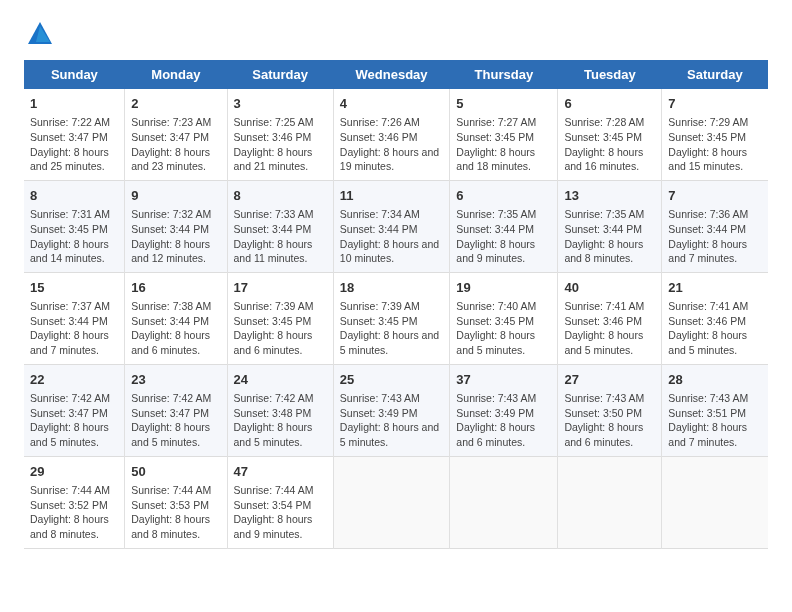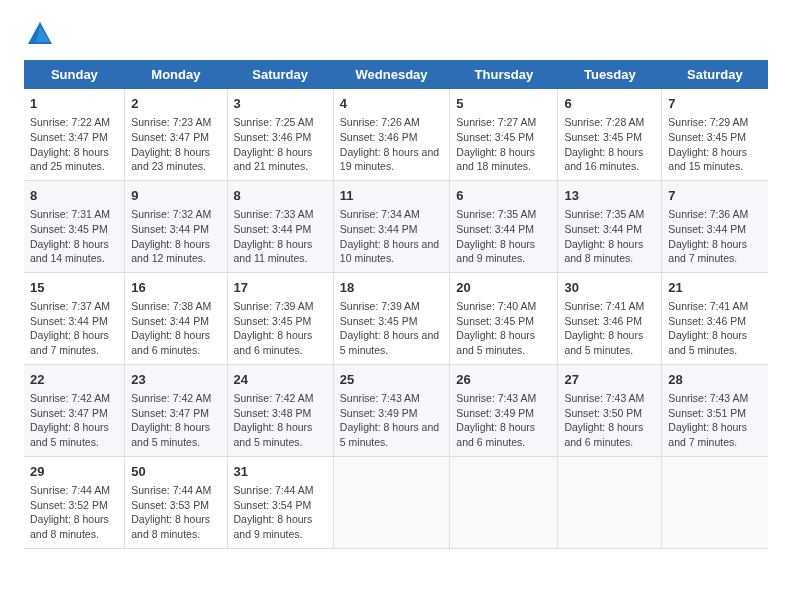--- a/index.html
+++ b/index.html
@@ -206,25 +206,25 @@
         </td>
         <td>
           <span class="day-num">17</span>
           <div class="cell-info">Sunrise: 7:39 AM<br>Sunset: 3:45 PM<br>Daylight: 8 hours and 6 minutes.</div>
         </td>
         <td>
           <span class="day-num">18</span>
           <div class="cell-info">Sunrise: 7:39 AM<br>Sunset: 3:45 PM<br>Daylight: 8 hours and 5 minutes.</div>
         </td>
         <td>
-          <span class="day-num">20</span>
+          <span class="day-num">19</span>
           <div class="cell-info">Sunrise: 7:40 AM<br>Sunset: 3:45 PM<br>Daylight: 8 hours and 5 minutes.</div>
         </td>
         <td>
-          <span class="day-num">30</span>
+          <span class="day-num">40</span>
           <div class="cell-info">Sunrise: 7:41 AM<br>Sunset: 3:46 PM<br>Daylight: 8 hours and 5 minutes.</div>
         </td>
         <td>
           <span class="day-num">21</span>
           <div class="cell-info">Sunrise: 7:41 AM<br>Sunset: 3:46 PM<br>Daylight: 8 hours and 5 minutes.</div>
         </td>
       </tr>
       <tr>
         <td>
           <span class="day-num">22</span>
@@ -236,21 +236,21 @@
         </td>
         <td>
           <span class="day-num">24</span>
           <div class="cell-info">Sunrise: 7:42 AM<br>Sunset: 3:48 PM<br>Daylight: 8 hours and 5 minutes.</div>
         </td>
         <td>
           <span class="day-num">25</span>
           <div class="cell-info">Sunrise: 7:43 AM<br>Sunset: 3:49 PM<br>Daylight: 8 hours and 5 minutes.</div>
         </td>
         <td>
-          <span class="day-num">26</span>
+          <span class="day-num">37</span>
           <div class="cell-info">Sunrise: 7:43 AM<br>Sunset: 3:49 PM<br>Daylight: 8 hours and 6 minutes.</div>
         </td>
         <td>
           <span class="day-num">27</span>
           <div class="cell-info">Sunrise: 7:43 AM<br>Sunset: 3:50 PM<br>Daylight: 8 hours and 6 minutes.</div>
         </td>
         <td>
           <span class="day-num">28</span>
           <div class="cell-info">Sunrise: 7:43 AM<br>Sunset: 3:51 PM<br>Daylight: 8 hours and 7 minutes.</div>
         </td>
@@ -258,21 +258,21 @@
       <tr>
         <td>
           <span class="day-num">29</span>
           <div class="cell-info">Sunrise: 7:44 AM<br>Sunset: 3:52 PM<br>Daylight: 8 hours and 8 minutes.</div>
         </td>
         <td>
           <span class="day-num">50</span>
           <div class="cell-info">Sunrise: 7:44 AM<br>Sunset: 3:53 PM<br>Daylight: 8 hours and 8 minutes.</div>
         </td>
         <td>
-          <span class="day-num">31</span>
+          <span class="day-num">47</span>
           <div class="cell-info">Sunrise: 7:44 AM<br>Sunset: 3:54 PM<br>Daylight: 8 hours and 9 minutes.</div>
         </td>
         <td class="empty-cell"></td>
         <td class="empty-cell"></td>
         <td class="empty-cell"></td>
         <td class="empty-cell"></td>
       </tr>
     </tbody>
 </table>
 

